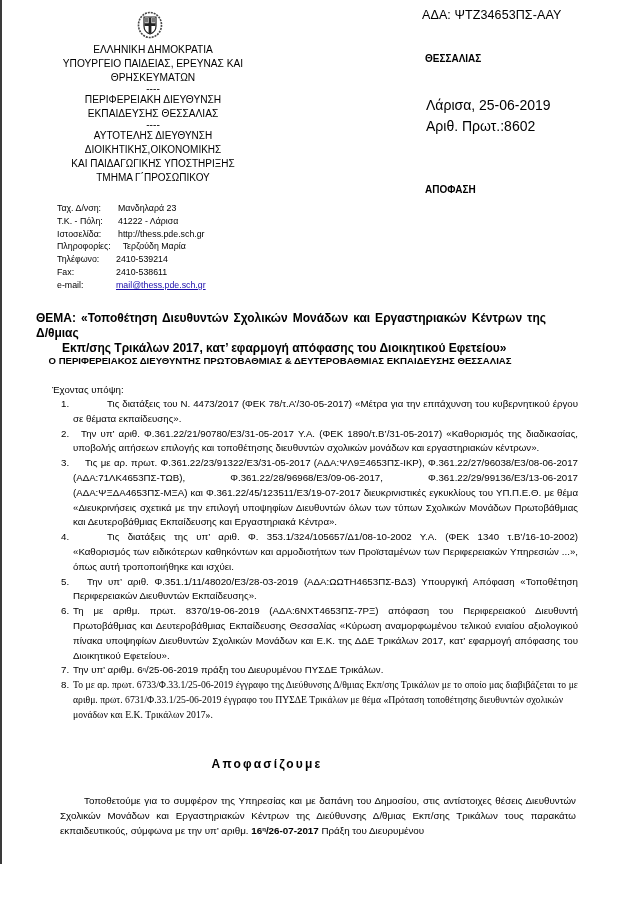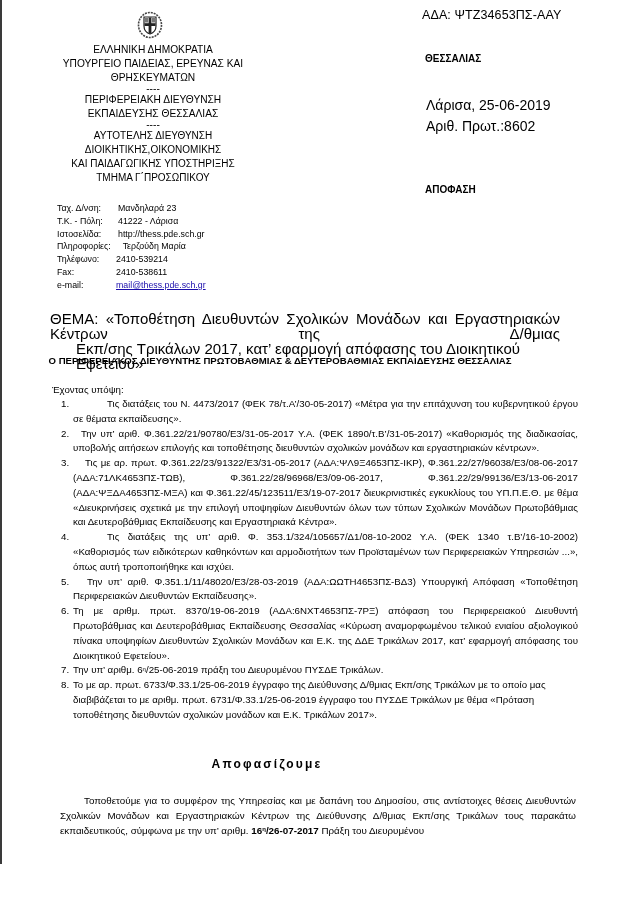--- a/index.html
+++ b/index.html
@@ -10,21 +10,21 @@
   .hdr { position:absolute; left:28px; width:250px; text-align:center; font-size:10.2px; line-height:14px; }
   .hdr .sm { font-size:10px; line-height:14px; }
   .ada { position:absolute; left:422px; top:8px; font-size:12.5px; letter-spacing:0.1px; }
   .right-lbl { position:absolute; left:425px; font-size:10px; font-weight:bold; }
   .right-txt { position:absolute; left:426px; font-size:14px; line-height:14px; }
   .contact { position:absolute; left:57px; top:202px; font-size:8.8px; line-height:12.8px; }
   .contact .row { display:flex; white-space:nowrap; }
   .contact .k { width:61px; }
   .contact .k.w { width:59px; }
   .contact a { color:#1a0dab; text-decoration:underline; }
-  .subject { position:absolute; left:50px; top:311px; width:510px; font-size:15px; font-weight:normal; line-height:15px; }
+  .subject { position:absolute; left:36px; top:311px; width:510px; font-size:12px; font-weight:bold; line-height:15px; }
   .subject .l1 { text-align:justify; text-align-last:justify; }
   .subject .l2 { padding-left:26px; }
   .director { position:absolute; left:0; width:560px; top:355px; text-align:center; font-size:9.6px; font-weight:bold; }
   .body { position:absolute; left:58px; width:520px; font-size:9.7px; line-height:14.8px; }
   .intro { position:absolute; left:52px; top:384px; font-size:9.7px; }
   .item { position:relative; text-align:justify; padding-left:15px; }
   .item .num { position:absolute; left:3px; top:0; }
   .item .tx.ind { text-indent:34px; }
   .item .tx.ind3 { text-indent:8px; }
   .decide { position:absolute; left:0; width:534px; top:757px; text-align:center; font-size:12px; font-weight:bold; letter-spacing:2.2px; }
@@ -132,21 +132,21 @@
   <div class="item">
       <span class="num">6.</span>
       <div class="tx">Τη με αριθμ. πρωτ. 8370/19-06-2019 (ΑΔΑ:6ΝΧΤ4653ΠΣ-7ΡΞ) απόφαση του Περιφερειακού Διευθυντή Πρωτοβάθμιας και Δευτεροβάθμιας Εκπαίδευσης Θεσσαλίας «Κύρωση αναμορφωμένου τελικού ενιαίου αξιολογικού πίνακα υποψηφίων Διευθυντών Σχολικών Μονάδων και Ε.Κ. της ΔΔΕ Τρικάλων 2017, κατ’ εφαρμογή απόφασης του Διοικητικού Εφετείου».</div>
     </div>
   <div class="item">
       <span class="num">7.</span>
       <div class="tx" style="text-align:left;"><span>Την υπ’ αριθμ. 6</span><sup>η</sup><span>/25-06-2019 πράξη του Διευρυμένου ΠΥΣΔΕ Τρικάλων.</span></div>
     </div>
   <div class="item">
       <span class="num">8.</span>
-      <div class="tx" style="text-align:left;">Το με αρ. πρωτ. 6733/Φ.33.1/25-06-2019 έγγραφο της Διεύθυνσης Δ/θμιας Εκπ/σης Τρικάλων με το οποίο μας διαβιβάζεται το με αριθμ. πρωτ. 6731/Φ.33.1/25-06-2019 έγγραφο του ΠΥΣΔΕ Τρικάλων με θέμα «Πρόταση τοποθέτησης διευθυντών σχολικών μονάδων και Ε.Κ. Τρικάλων 2017».</div>
+      <div class="tx" style="text-align:left;font-family:Liberation Serif, serif;">Το με αρ. πρωτ. 6733/Φ.33.1/25-06-2019 έγγραφο της Διεύθυνσης Δ/θμιας Εκπ/σης Τρικάλων με το οποίο μας διαβιβάζεται το με αριθμ. πρωτ. 6731/Φ.33.1/25-06-2019 έγγραφο του ΠΥΣΔΕ Τρικάλων με θέμα «Πρόταση τοποθέτησης διευθυντών σχολικών μονάδων και Ε.Κ. Τρικάλων 2017».</div>
     </div>
 </div>
 
 <div class="decide">Αποφασίζουμε</div>
 
 <div class="final">
   <p><span>Τοποθετούμε για το συμφέρον της Υπηρεσίας και με δαπάνη του Δημοσίου, στις αντίστοιχες θέσεις Διευθυντών Σχολικών Μονάδων και Εργαστηριακών Κέντρων της Διεύθυνσης Δ/θμιας Εκπ/σης Τρικάλων τους παρακάτω εκπαιδευτικούς, σύμφωνα με την υπ’ αριθμ. </span><b><span>16</span><sup>η</sup><span>/26-07-2017</span></b><span> Πράξη του Διευρυμένου</span></p>
 </div>
 
 </body></html>

